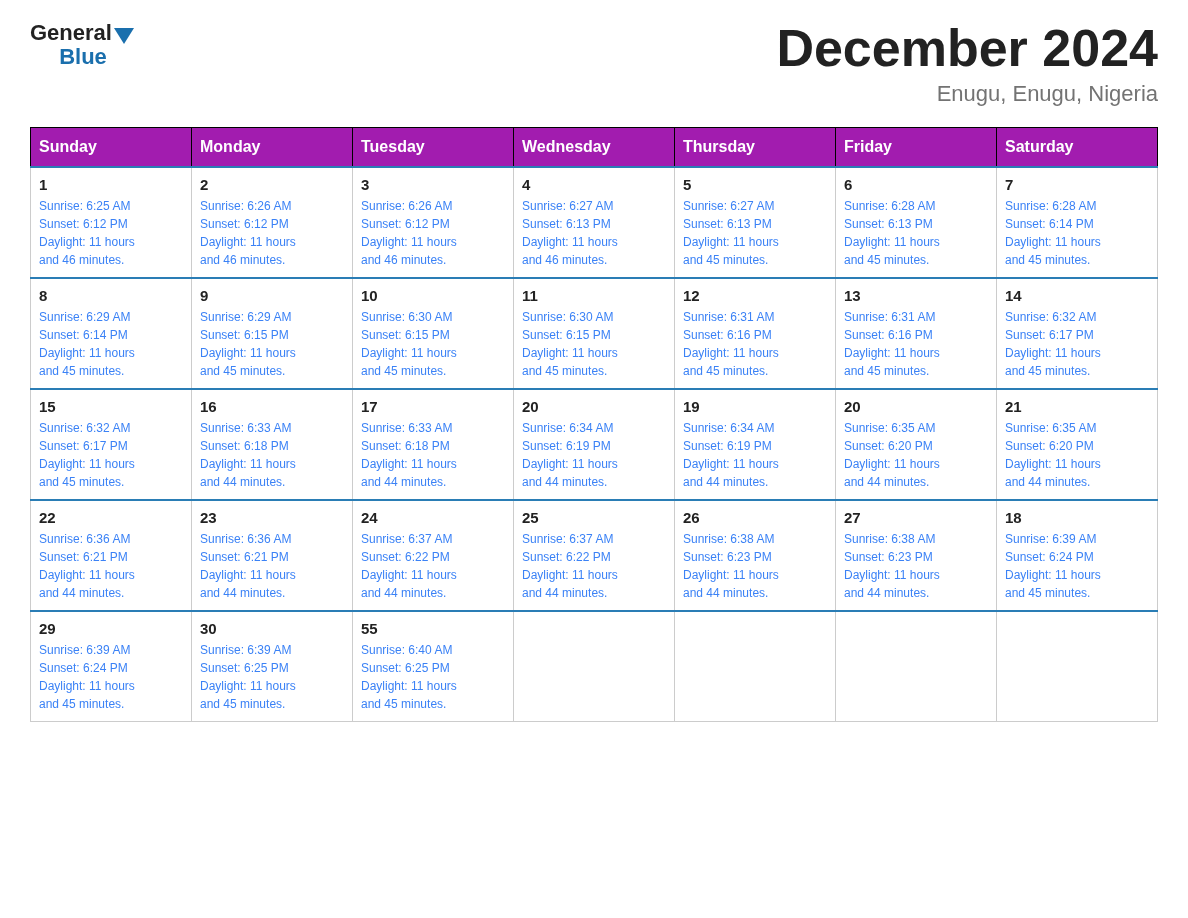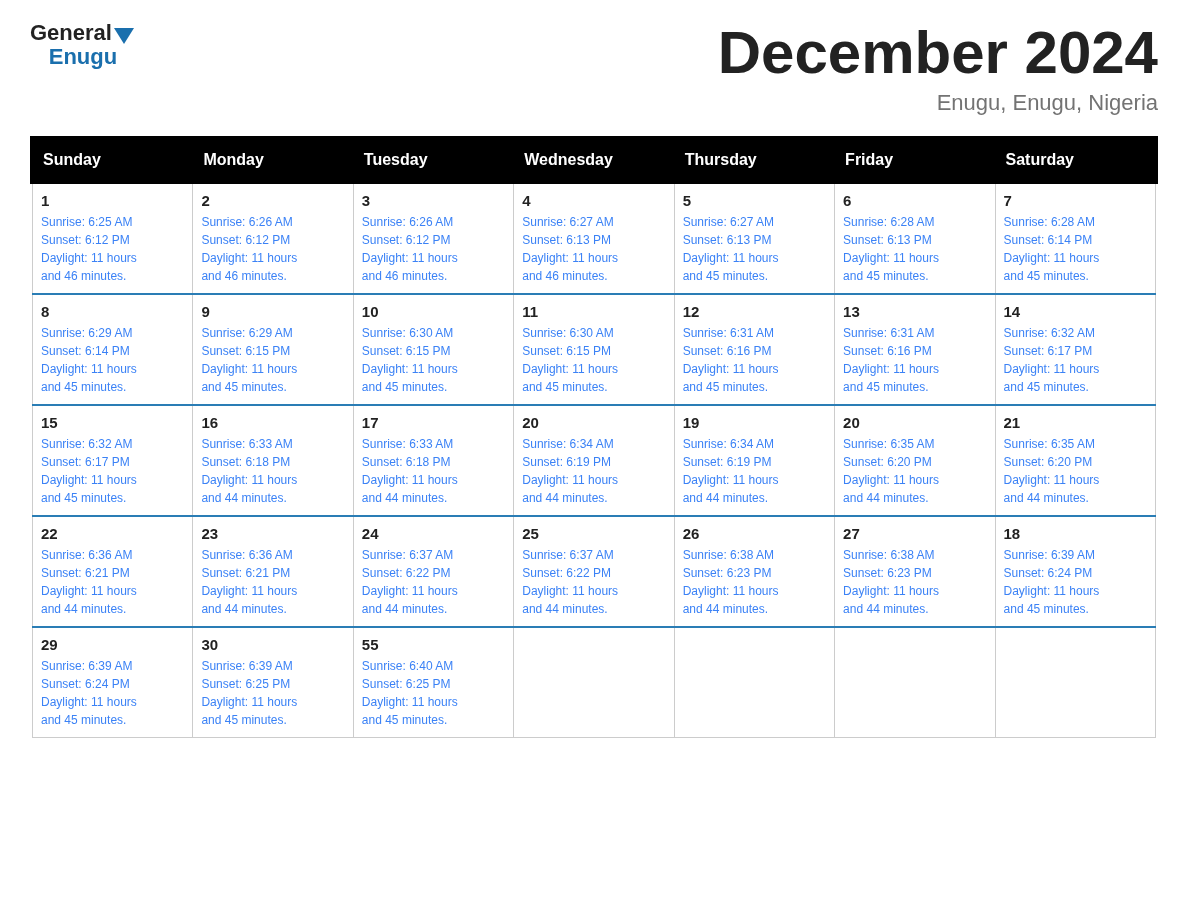--- a/index.html
+++ b/index.html
@@ -18,44 +18,44 @@
     }
     .logo-text-general {
       font-size: 22px;
       font-weight: bold;
       color: #222;
     }
     .title-section {
       text-align: right;
     }
     .title-section h1 {
-      font-size: 60px;
+      font-size: 52px;
       font-weight: bold;
       color: #222;
       line-height: 1.1;
     }
     .title-section h2 {
       font-size: 22px;
       font-weight: normal;
       color: #737373;
       margin-top: 4px;
     }
     .calendar {
       width: 100%;
       border-collapse: collapse;
       border: 1px solid #aaa;
     }
     .calendar thead tr th {
-      background-color: #000000;
+      background-color: #a21caf;
       color: #fff;
       font-size: 16px;
       font-weight: bold;
       padding: 10px 8px;
       text-align: left;
-      border: 5px solid #000000;
+      border: 1px solid #000000;
     }
     .calendar tbody tr td {
       border: 1px solid #ccc;
       vertical-align: top;
       padding: 8px;
       font-size: 13px;
       color: #333;
       width: calc(100% / 7);
     }
     .calendar tbody tr {
@@ -106,21 +106,21 @@
   </style>
 </head>
 <body>
 
 <div class="header">
   <div class="logo-wrapper">
     <div class="logo-line1">
       <span class="logo-text-general">General</span>
       <span class="logo-triangle"></span>
     </div>
-    <div class="logo-line2">Enugu</div>
+    <div class="logo-line2">Blue</div>
   </div>
   <div class="title-section">
     <h1>December 2024</h1>
     <h2>Enugu, Enugu, Nigeria</h2>
   </div>
 </div>
 
 <table class="calendar">
   <thead>
     <tr>

